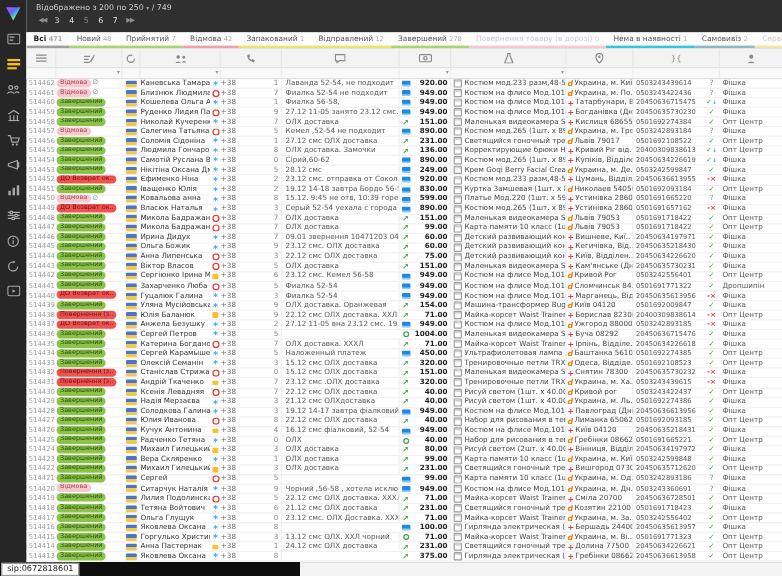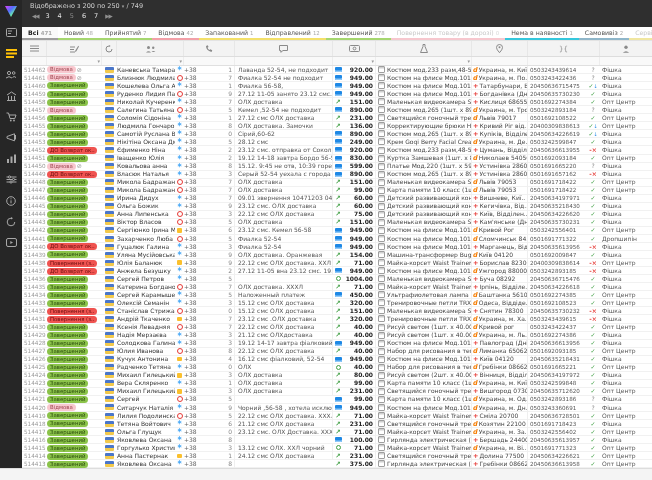--- a/index.html
+++ b/index.html
@@ -1749,14 +1749,17 @@
           </span>
           <span class="cell c-tr">20450636613958</span>
           <span class="cell c-mk"><span class="mk-ok">✓</span></span>
           <span class="cell c-sh">Опт Центр</span>
         </div>
       </div>
   </div>
 </div>
 
 <div class="footer">
+  <div class="footer-left">
+    <span class="sip">sip:0672818601</span>
+  </div>
   <div class="footer-right"></div>
 </div>
 
 </body></html>

